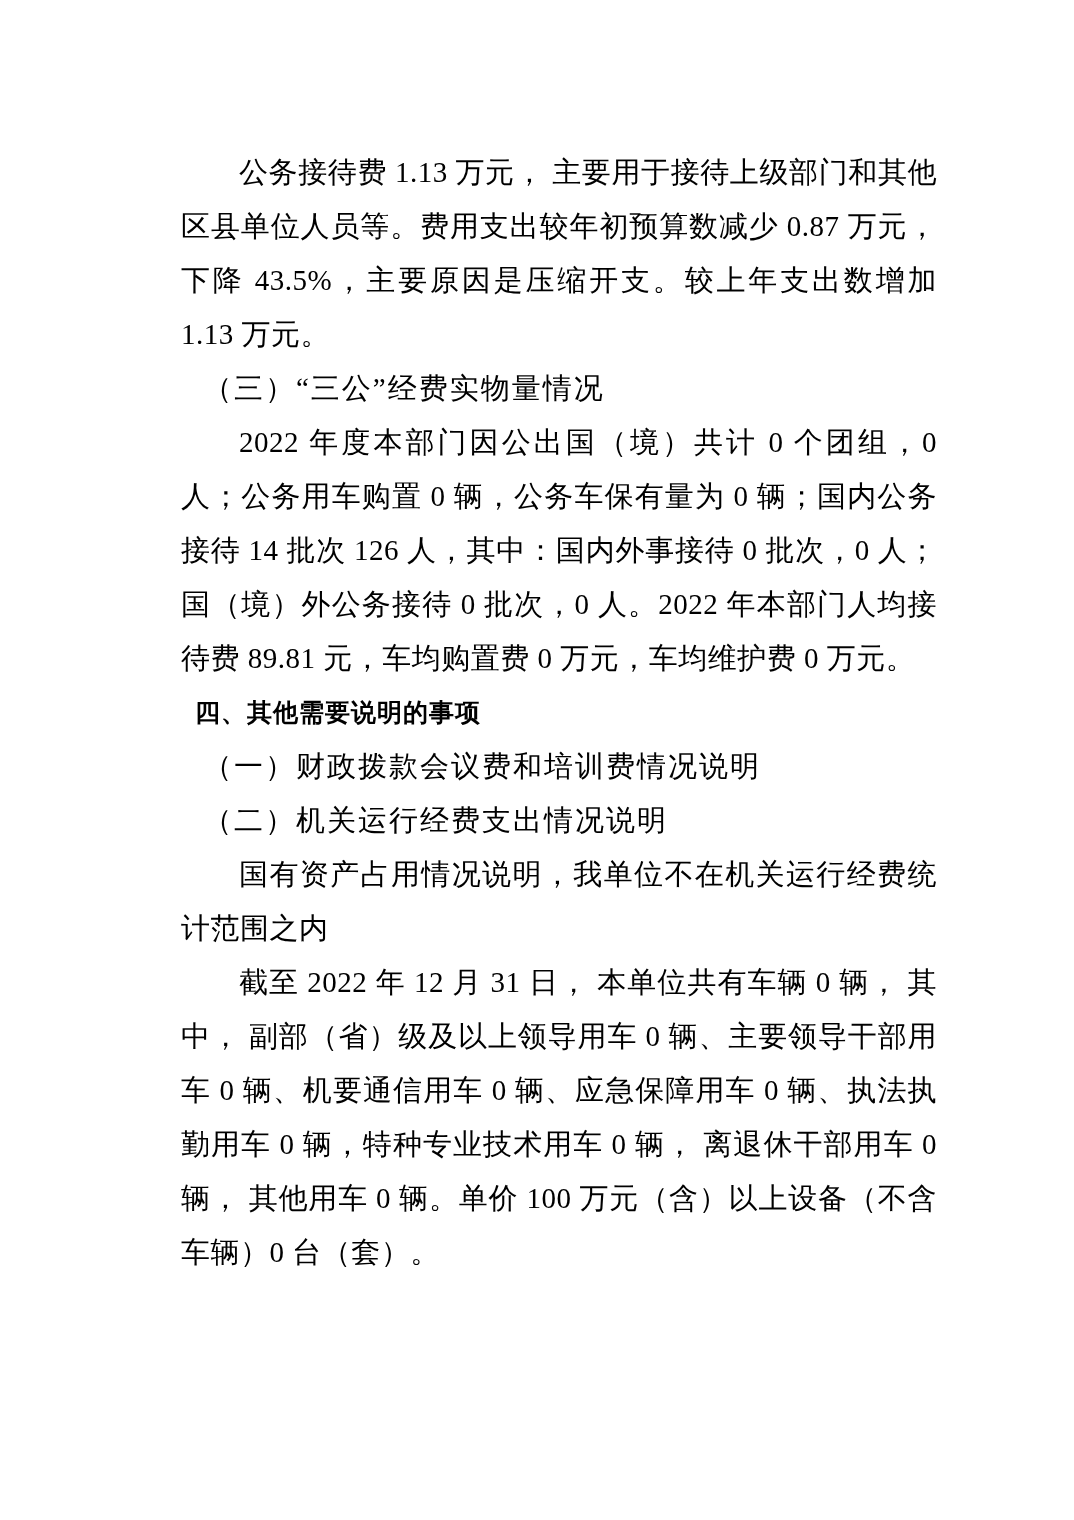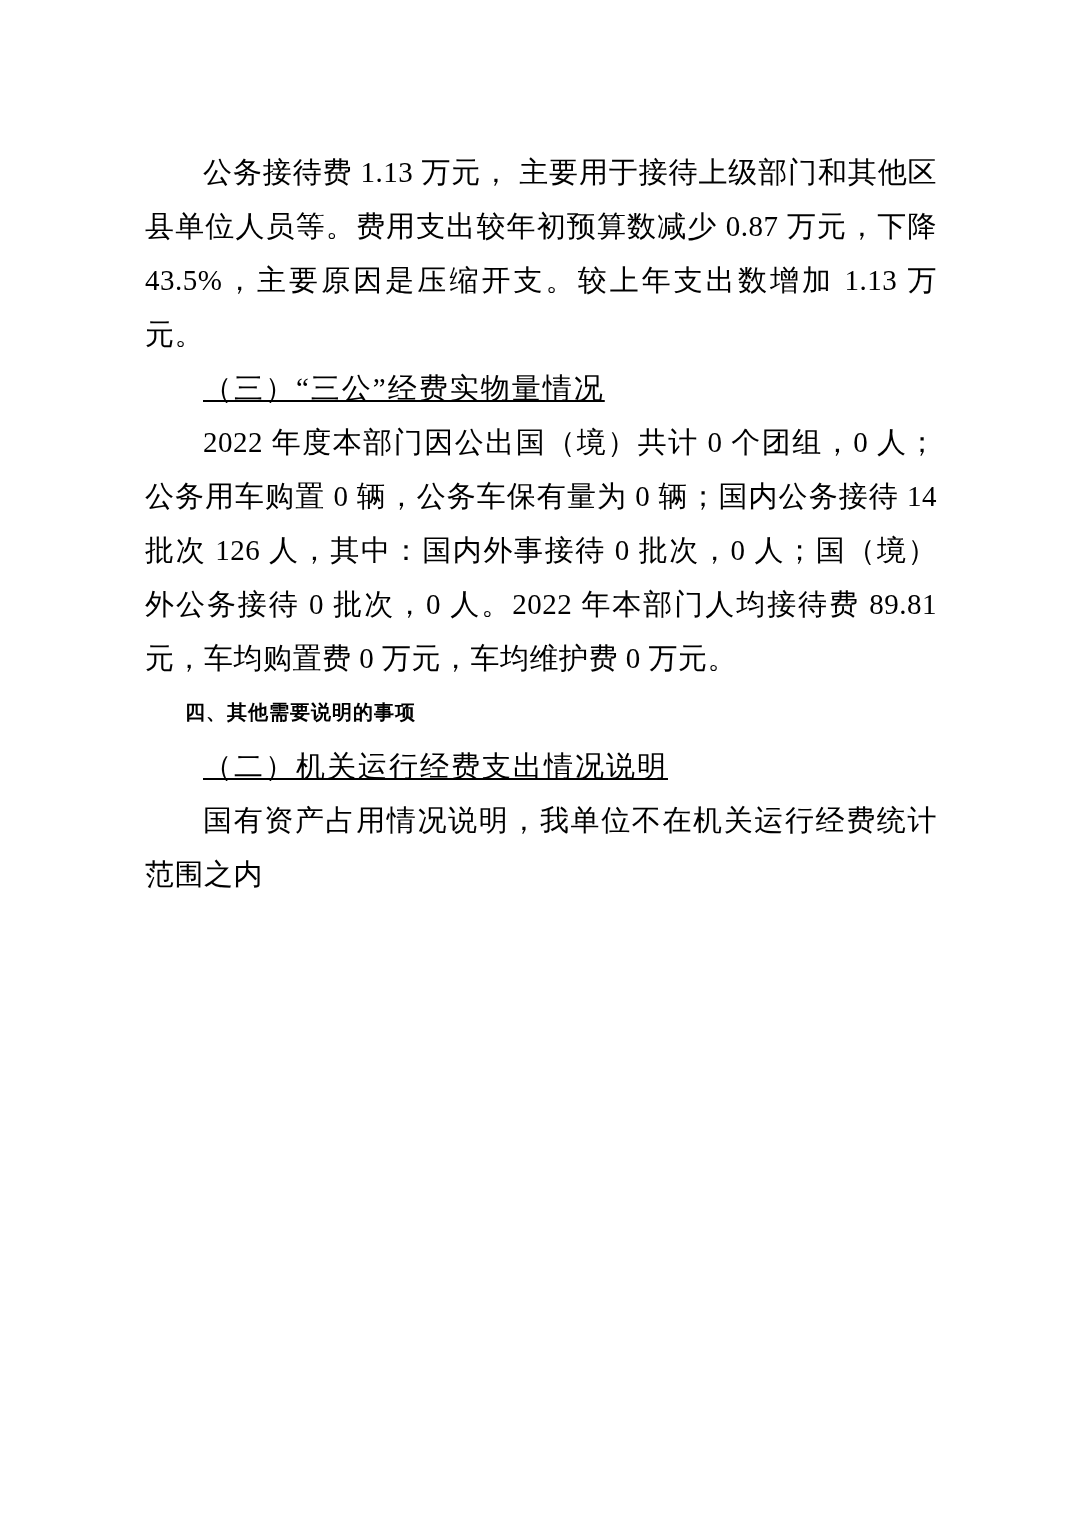--- a/index.html
+++ b/index.html
@@ -23,37 +23,39 @@
     color: #000000;
     text-align: justify;
   }
   .doc p {
     margin: 0;
     padding: 0;
     text-indent: 2em;
   }
   .doc p.body {
     letter-spacing: 0.5px;
+    margin-left: 36px;
   }
   .doc p.subheading {
     letter-spacing: 2px;
-    text-decoration: underline;
   }
   .doc p.heading {
     font-family: "Liberation Sans", "DejaVu Sans", sans-serif;
     font-weight: bold;
-    font-size: 20px;
+    font-size: 25px;
     letter-spacing: 1px;
   }
 </style>
 </head>
 <body>
 
 <div class="page">
   <div class="doc">
     <p class="body">公务接待费 1.13 万元， 主要用于接待上级部门和其他区县单位人员等。费用支出较年初预算数减少 0.87 万元，下降 43.5%，主要原因是压缩开支。较上年支出数增加 1.13 万元。</p>
     <p class="subheading">（三）“三公”经费实物量情况</p>
     <p class="body">2022 年度本部门因公出国（境）共计 0 个团组，0 人；公务用车购置 0 辆，公务车保有量为 0 辆；国内公务接待 14 批次 126 人，其中：国内外事接待 0 批次，0 人；国（境）外公务接待 0 批次，0 人。2022 年本部门人均接待费 89.81 元，车均购置费 0 万元，车均维护费 0 万元。</p>
     <p class="heading">四、其他需要说明的事项</p>
+    <p class="subheading">（一）财政拨款会议费和培训费情况说明</p>
     <p class="subheading">（二）机关运行经费支出情况说明</p>
     <p class="body">国有资产占用情况说明，我单位不在机关运行经费统计范围之内</p>
+    <p class="body">截至 2022 年 12 月 31 日， 本单位共有车辆 0 辆， 其中， 副部（省）级及以上领导用车 0 辆、主要领导干部用车 0 辆、机要通信用车 0 辆、应急保障用车 0 辆、执法执勤用车 0 辆，特种专业技术用车 0 辆， 离退休干部用车 0 辆， 其他用车 0 辆。单价 100 万元（含）以上设备（不含车辆）0 台（套）。</p>
   </div>
 </div>
 
 </body></html>

